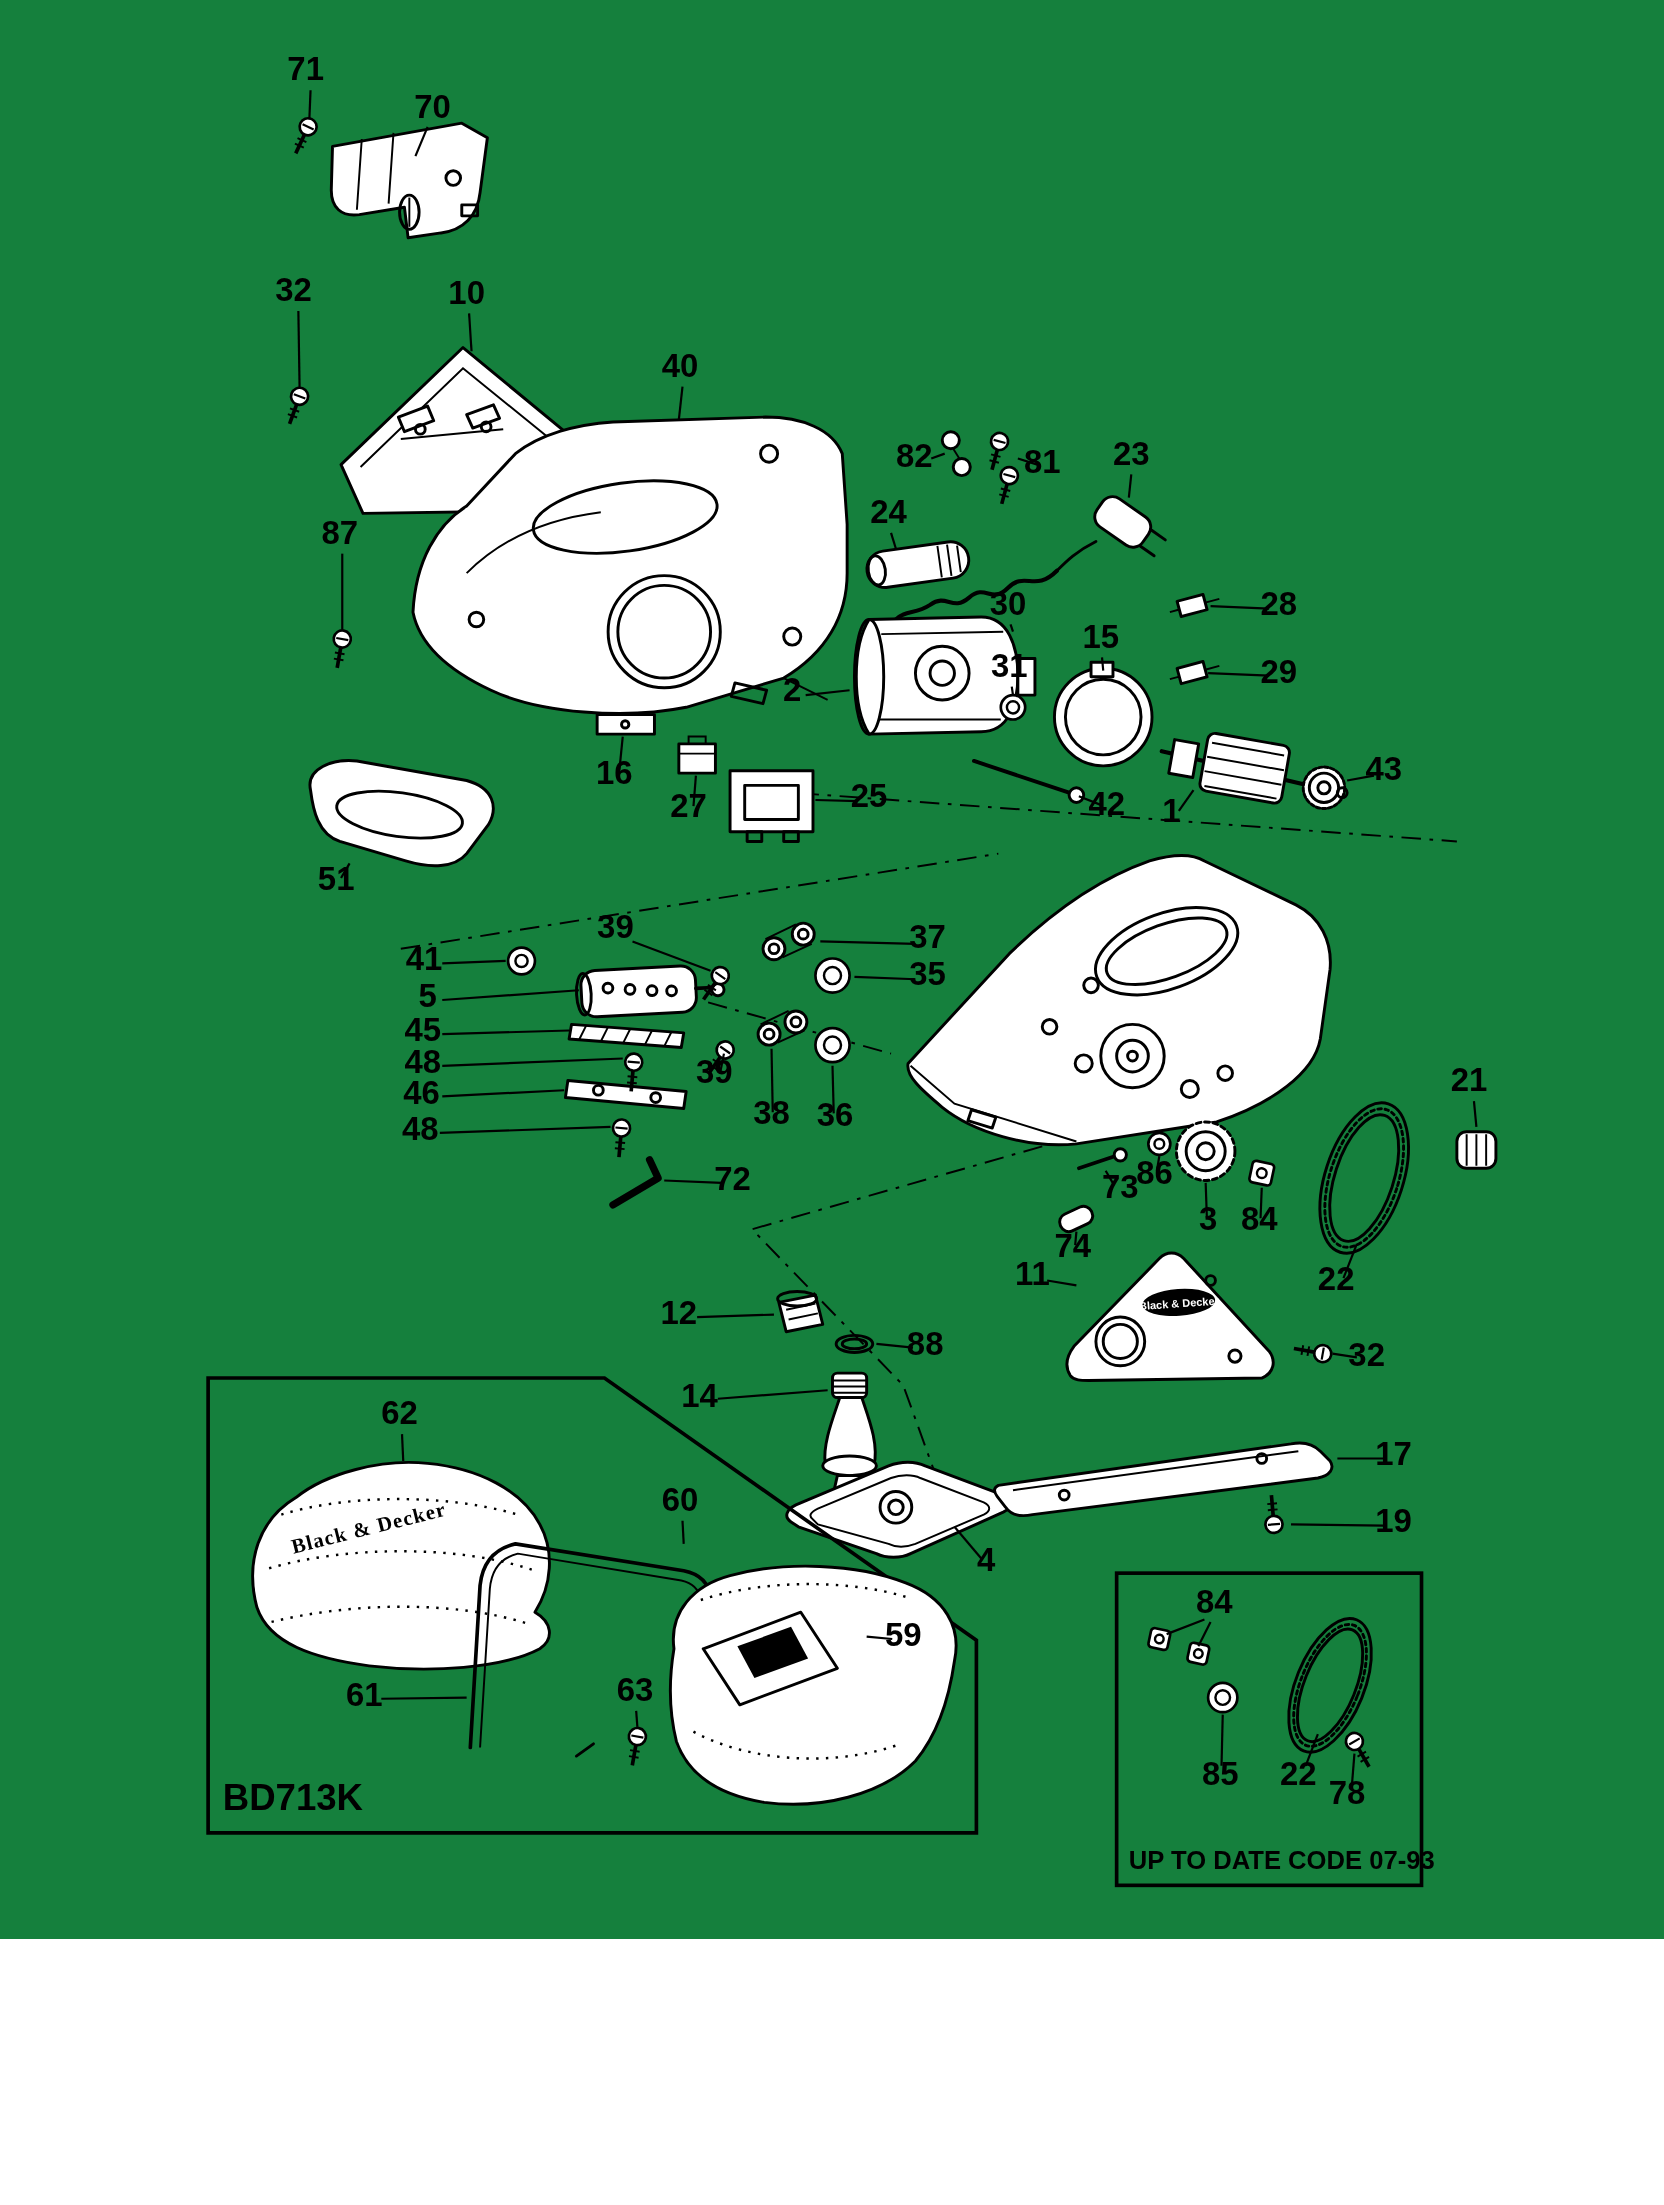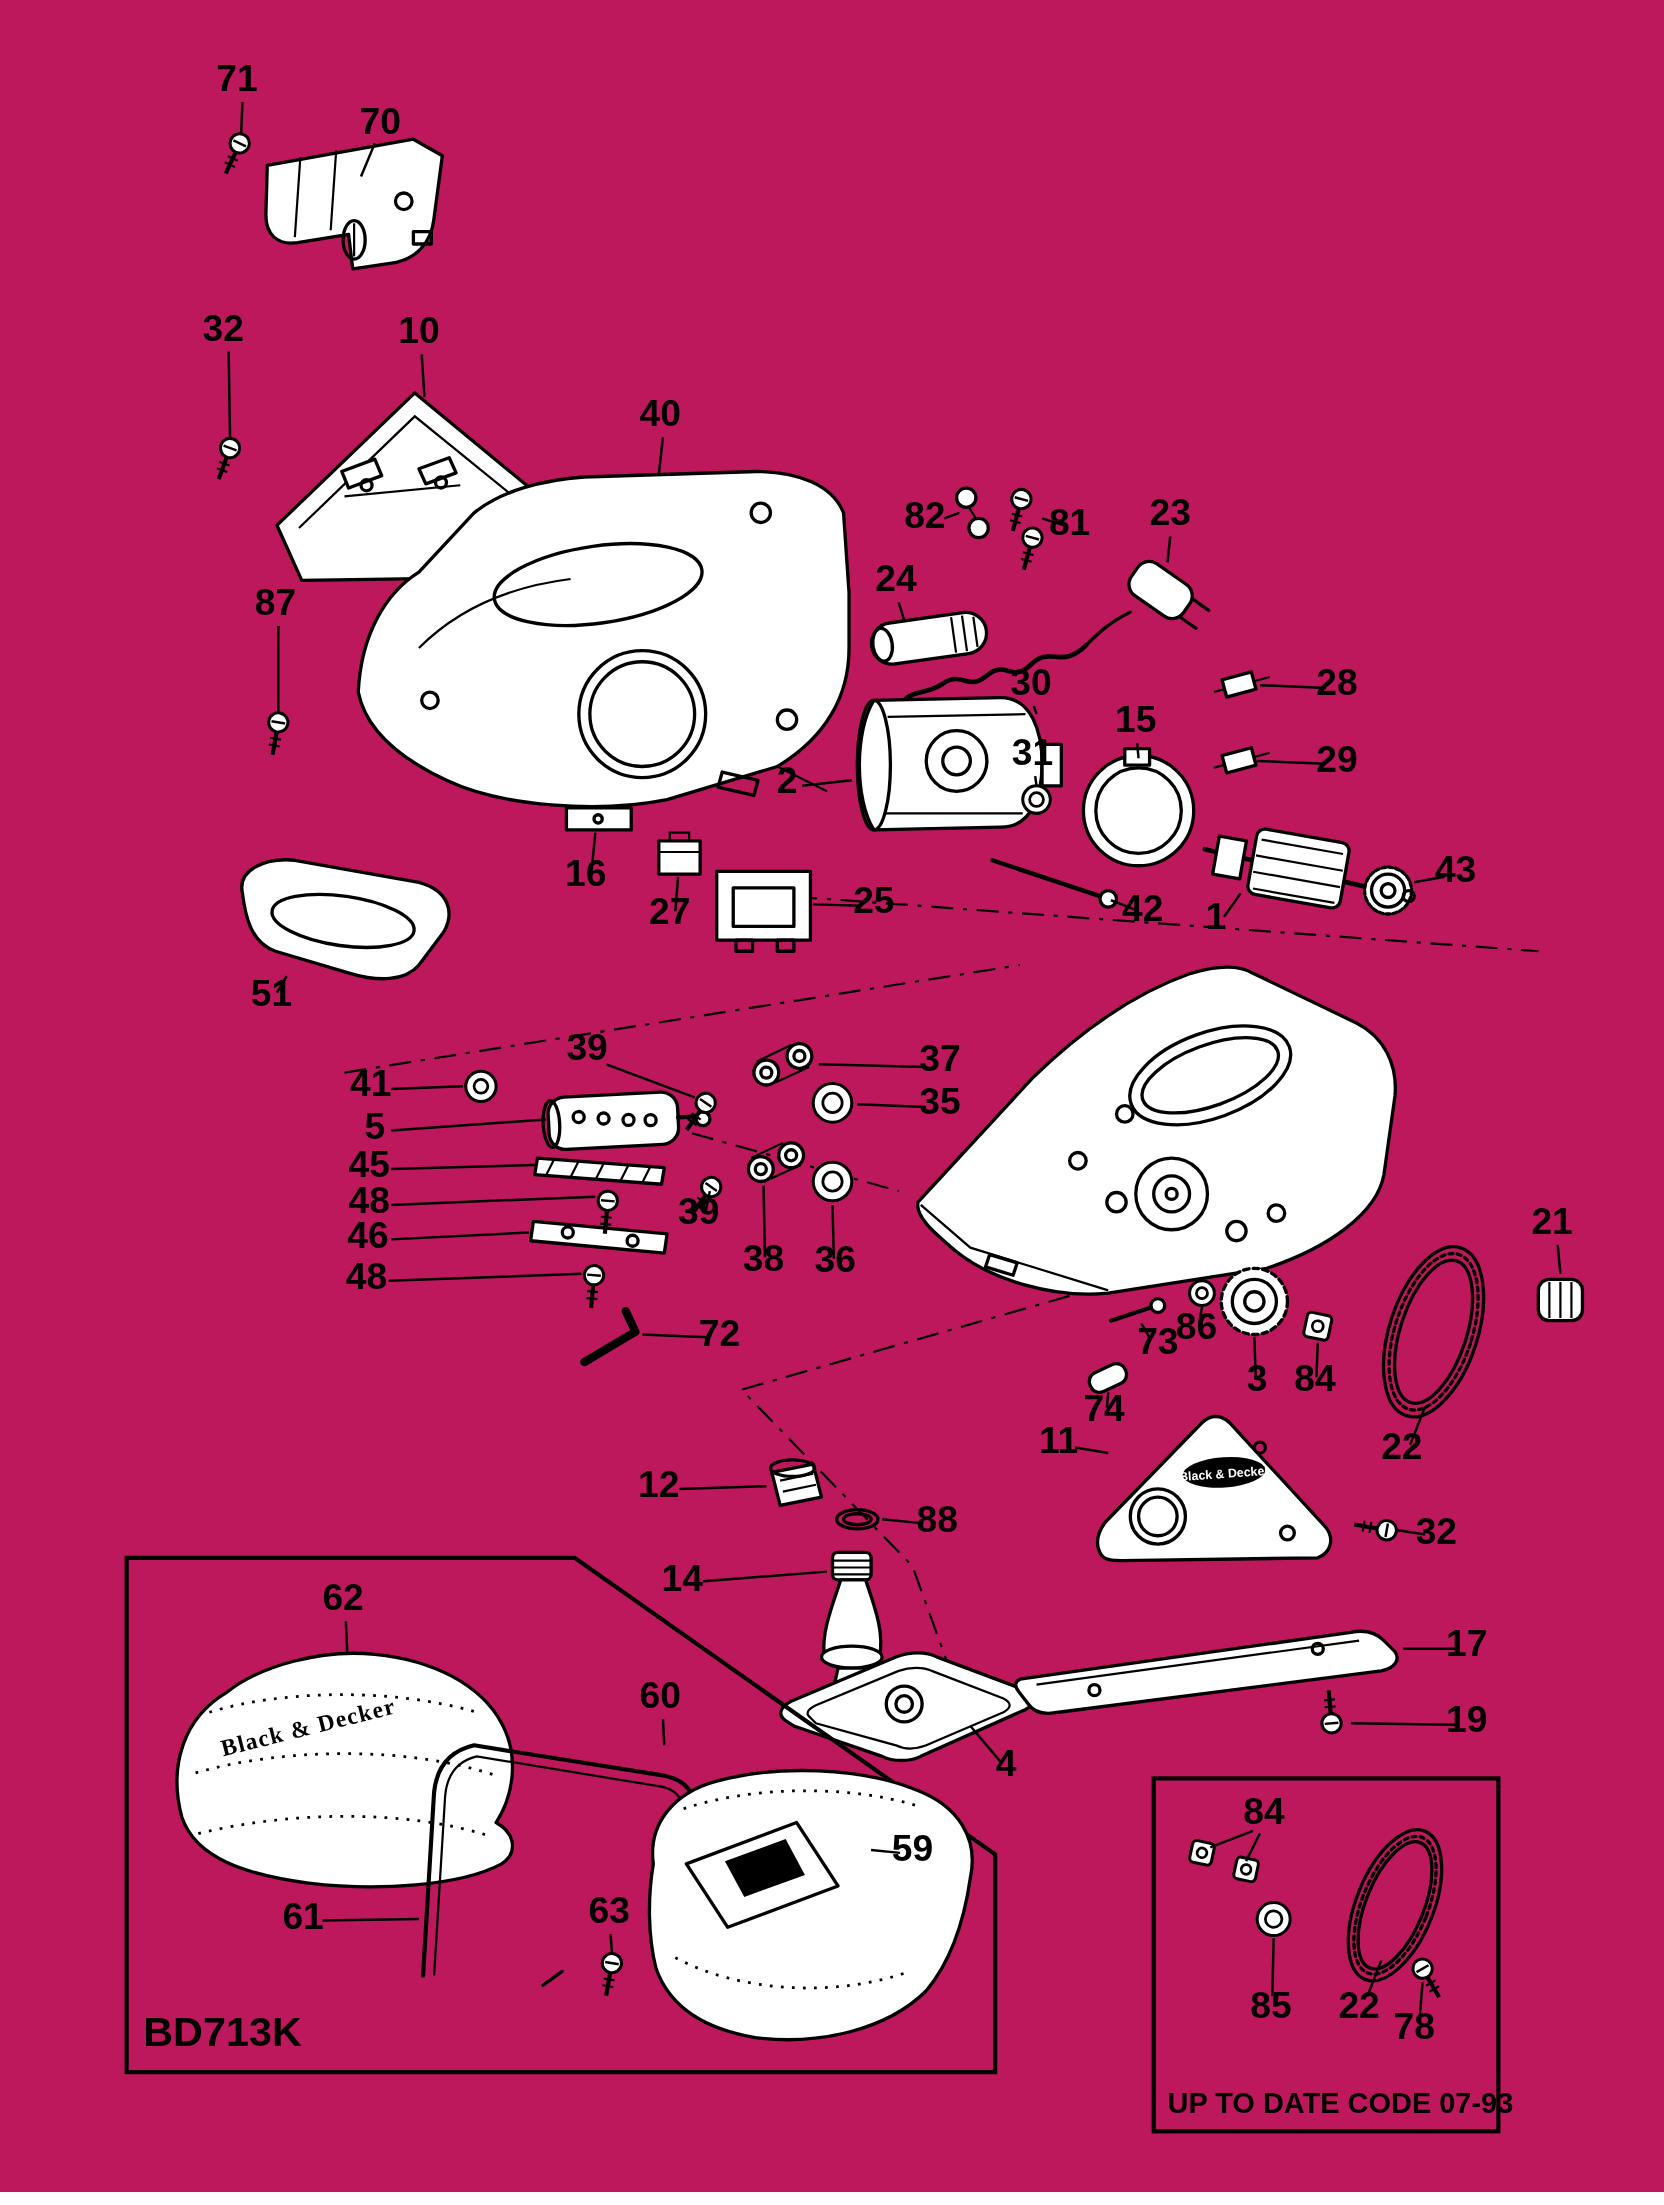--- a/index.html
+++ b/index.html
@@ -1,16 +1,16 @@
 <!DOCTYPE html>
 <html style="font-size:9px"><head>
 <meta charset="utf-8">
 <style>
   html,body{margin:0;padding:0;background:#ffffff;}
-  .stage{position:relative;width:1665px;height:2192px;background:#be185d;overflow:hidden;}
+  .stage{position:relative;width:1665px;height:1939px;background:#15803d;overflow:hidden;}
   svg{display:block;width:100%;height:100%;}
   .p{fill:none;stroke:#000;stroke-width:2.4;stroke-linejoin:round;stroke-linecap:round;}
   .pw{fill:#fff;stroke:#000;stroke-width:2.4;stroke-linejoin:round;stroke-linecap:round;}
   .thin{fill:none;stroke:#000;stroke-width:1.6;}
   .axis{fill:none;stroke:#000;stroke-width:1.6;stroke-dasharray:16 7 3 7;}
   .ldr{stroke:#000;stroke-width:1.8;}
   .lbl{font:bold 27px "Liberation Sans",sans-serif;fill:#000;}
   .cap1{font:bold 30px "Liberation Sans",sans-serif;fill:#000;}
   .cap2{font:bold 21px "Liberation Sans",sans-serif;fill:#000;}
   .logo{font:bold 9px "Liberation Sans",sans-serif;fill:#fff;}

